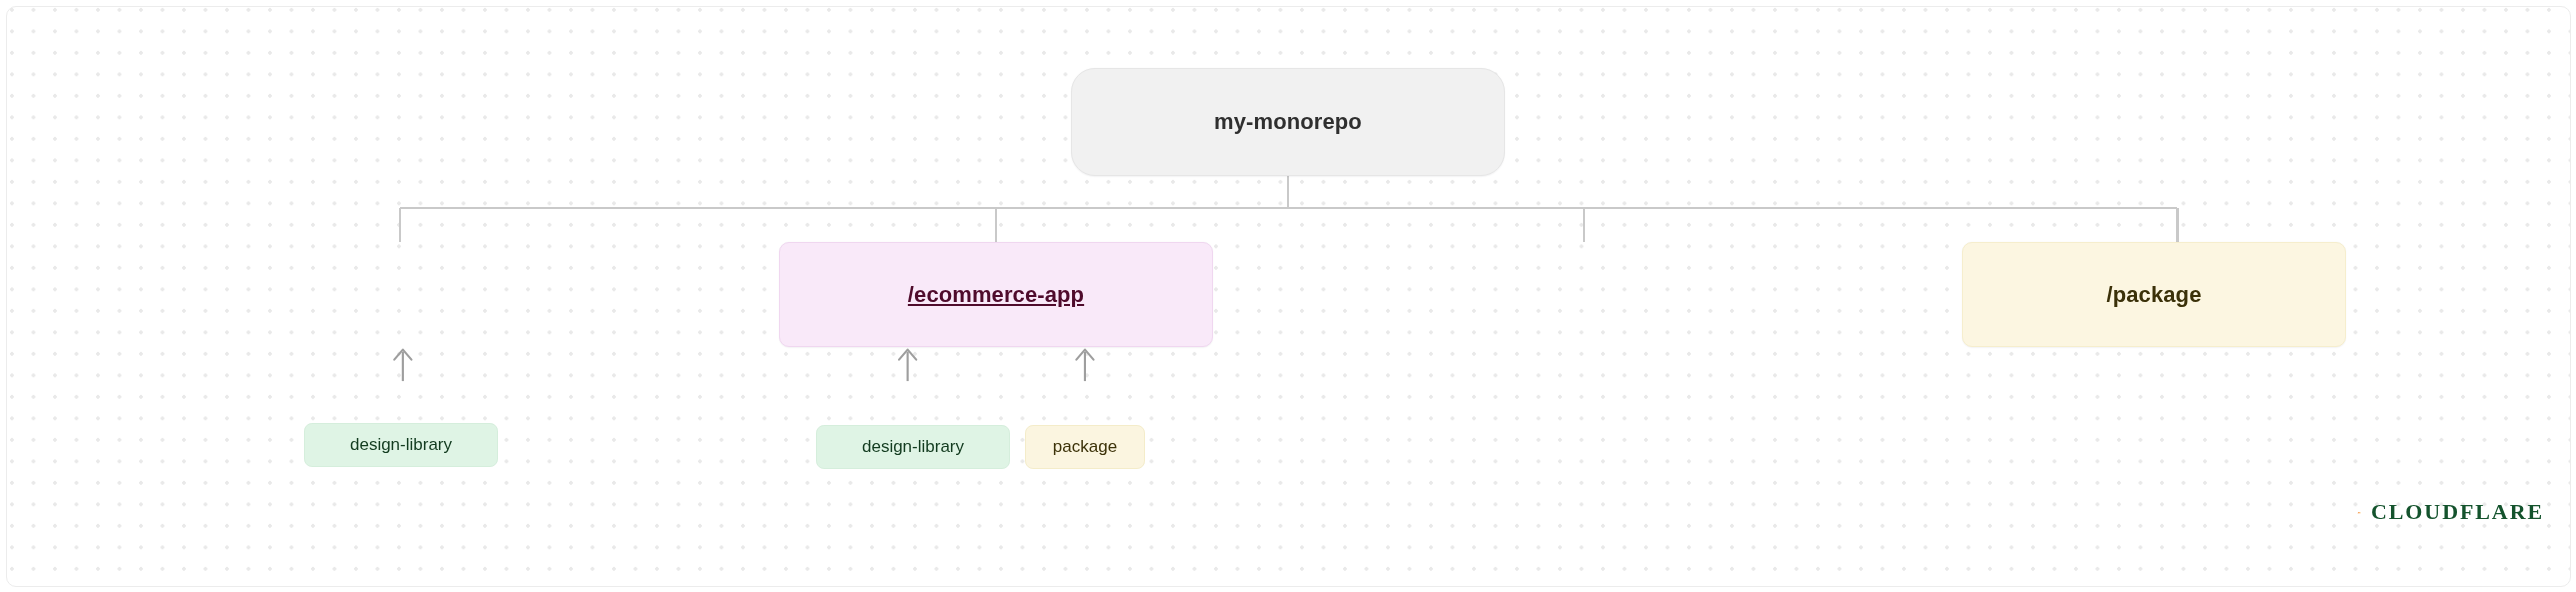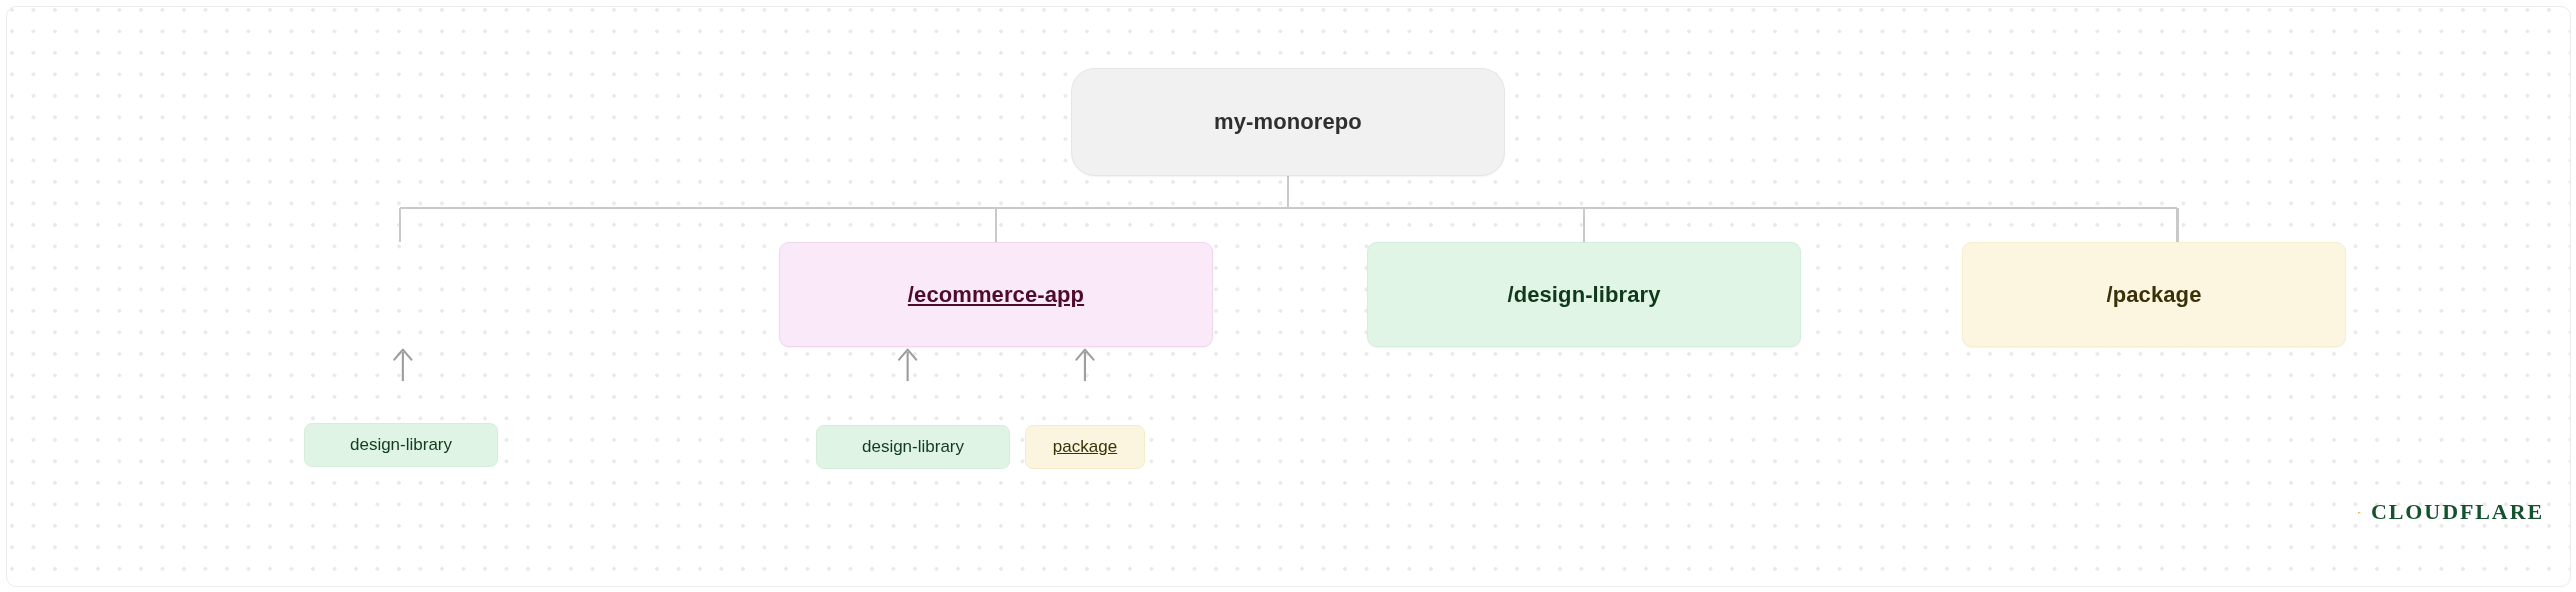--- a/index.html
+++ b/index.html
@@ -109,21 +109,20 @@
   }
   .chip-green {
     background: #dff4e5;
     border: 0.7px solid #d5eedc;
     color: #123b1f;
   }
   .chip-cream {
     background: #fbf5e0;
     border: 0.7px solid #f4ecc9;
     color: #3c3209;
-    text-decoration: underline;
   }
 
   
   .cf-logo {
     position: absolute;
     left: 2357px;
     top: 492px;
     width: 187px;
     height: 40px;
     display: flex;
@@ -173,23 +172,20 @@
 
   <div class="node node-root" style="left:1071px; top:68px; width:434px; height:108px;border-radius:24px;">
     <span>my-monorepo</span>
   </div>
 
 
   <div class="node node-pkg node-pink" style="left:779px; top:242px; width:434px; height:105px;text-decoration:underline;">
     <span>/ecommerce-app</span>
   </div>
 
-  <div class="node node-pkg node-green" style="left:1367px; top:242px; width:434px; height:105px;">
-    <span>/design-library</span>
-  </div>
 
   <div class="node node-pkg node-cream" style="left:1962px; top:242px; width:384px; height:105px;">
     <span>/package</span>
   </div>
 
   <div class="chip chip-green" style="left:304px; top:381px; width:194px; height:44px;">
     <span>design-library</span>
   </div>
 
   <div class="chip chip-green" style="left:816px; top:383px; width:194px; height:44px;">

